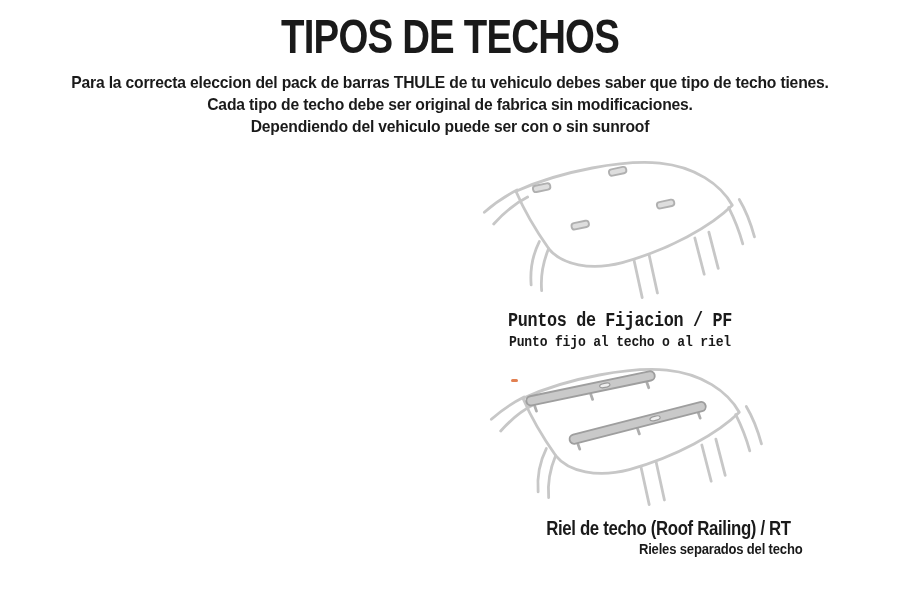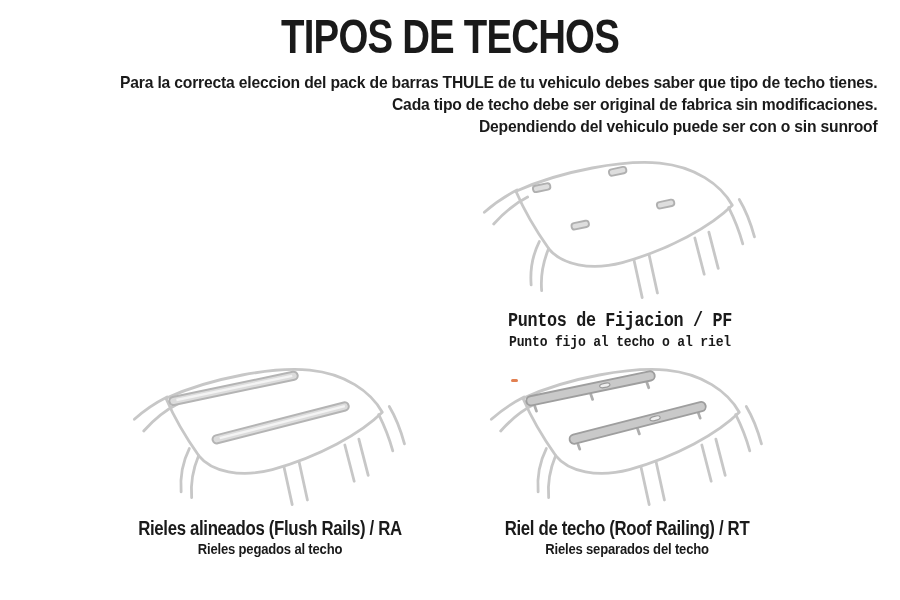--- a/index.html
+++ b/index.html
@@ -8,27 +8,27 @@
     font-family:"Liberation Sans",sans-serif;color:#1a1a1a;
   }
   
   .hdr{position:absolute;top:0;left:0;width:900px;text-align:center;}
   .title{
     margin:12px 0 0 0;font-size:48px;font-weight:700;letter-spacing:-1px;line-height:1.05;
     transform:scaleX(0.80);transform-origin:50% 50%;white-space:nowrap;
   }
   .intro{margin:0;font-size:16.5px;font-weight:700;letter-spacing:-0.2px;line-height:22px;
     transform:scaleX(0.95);transform-origin:50% 50%;white-space:nowrap;}
-  .intro-wrap{margin-top:9px;text-align:right;}
+  .intro-wrap{margin-top:9px;}
   
   .cell{position:absolute;width:390px;text-align:center;}
   .cell-tn{left:75px;top:156px;}
   .cell-pf{left:425px;top:156px;font-family:Liberation Mono, monospace;}
   .cell-ra{left:75px;top:363px;}
-  .cell-rt{left:432px;top:363px;}
+  .cell-rt{left:432px;top:363px;text-align:right;}
   .illus{height:150px;display:flex;align-items:center;justify-content:center;}
   .illus svg{width:290px;height:150px;display:block;}
   .caption{
     margin-top:3px;font-size:20px;font-weight:700;letter-spacing:-0.4px;line-height:24px;
     transform:scaleX(0.84);transform-origin:50% 50%;white-space:nowrap;
   }
   .subcaption{
     margin-top:0;font-size:14.5px;font-weight:700;letter-spacing:-0.2px;line-height:18px;
     transform:scaleX(0.90);transform-origin:50% 50%;white-space:nowrap;min-height:0;
   }
@@ -86,35 +86,20 @@
           <rect x="114.5" y="10.2" width="15" height="5.5" rx="2.5" transform="rotate(-12 122 13)"></rect>
           <rect x="82.5" y="56.2" width="15" height="5.5" rx="2.5" transform="rotate(-12 90 59)"></rect>
           <rect x="155.5" y="38.2" width="15" height="5.5" rx="2.5" transform="rotate(-12 163 41)"></rect>
         </g>
       </svg>
     </div>
     <div class="caption">Puntos de Fijacion / PF</div>
     <div class="subcaption">Punto fijo al techo o al riel</div>
   </section>
 
-  <section class="cell cell-ra">
-    <div class="illus">
-      <svg viewBox="0 0 248 128">
-        <use href="#base-car"></use>
-        <g>
-          <rect x="38" y="29.5" width="112" height="7" rx="3.5" fill="#dcdcdc" stroke="#b4b4b4" stroke-width="1.7" transform="rotate(-11.8 38 33)"></rect>
-          <line x1="44" y1="31.5" x2="143" y2="10.8" stroke="#f4f4f4" stroke-width="2"></line>
-          <rect x="75" y="62.5" width="120" height="7" rx="3.5" fill="#dcdcdc" stroke="#b4b4b4" stroke-width="1.7" transform="rotate(-14.4 75 66)"></rect>
-          <line x1="81" y1="64.2" x2="188" y2="36.8" stroke="#f4f4f4" stroke-width="2"></line>
-        </g>
-      </svg>
-    </div>
-    <div class="caption">Rieles alineados (Flush Rails) / RA</div>
-    <div class="subcaption">Rieles pegados al techo</div>
-  </section>
 
   <section class="cell cell-rt">
     <div class="illus">
       <svg viewBox="0 0 248 128">
         <use href="#base-car"></use>
         <g>
 
           <g stroke="#aeaeae" stroke-width="2.4" stroke-linecap="round">
             <path d="M45,36.5 l1.6,4.5"></path>
               <path d="M93,26.5 l1.6,4.5"></path>

